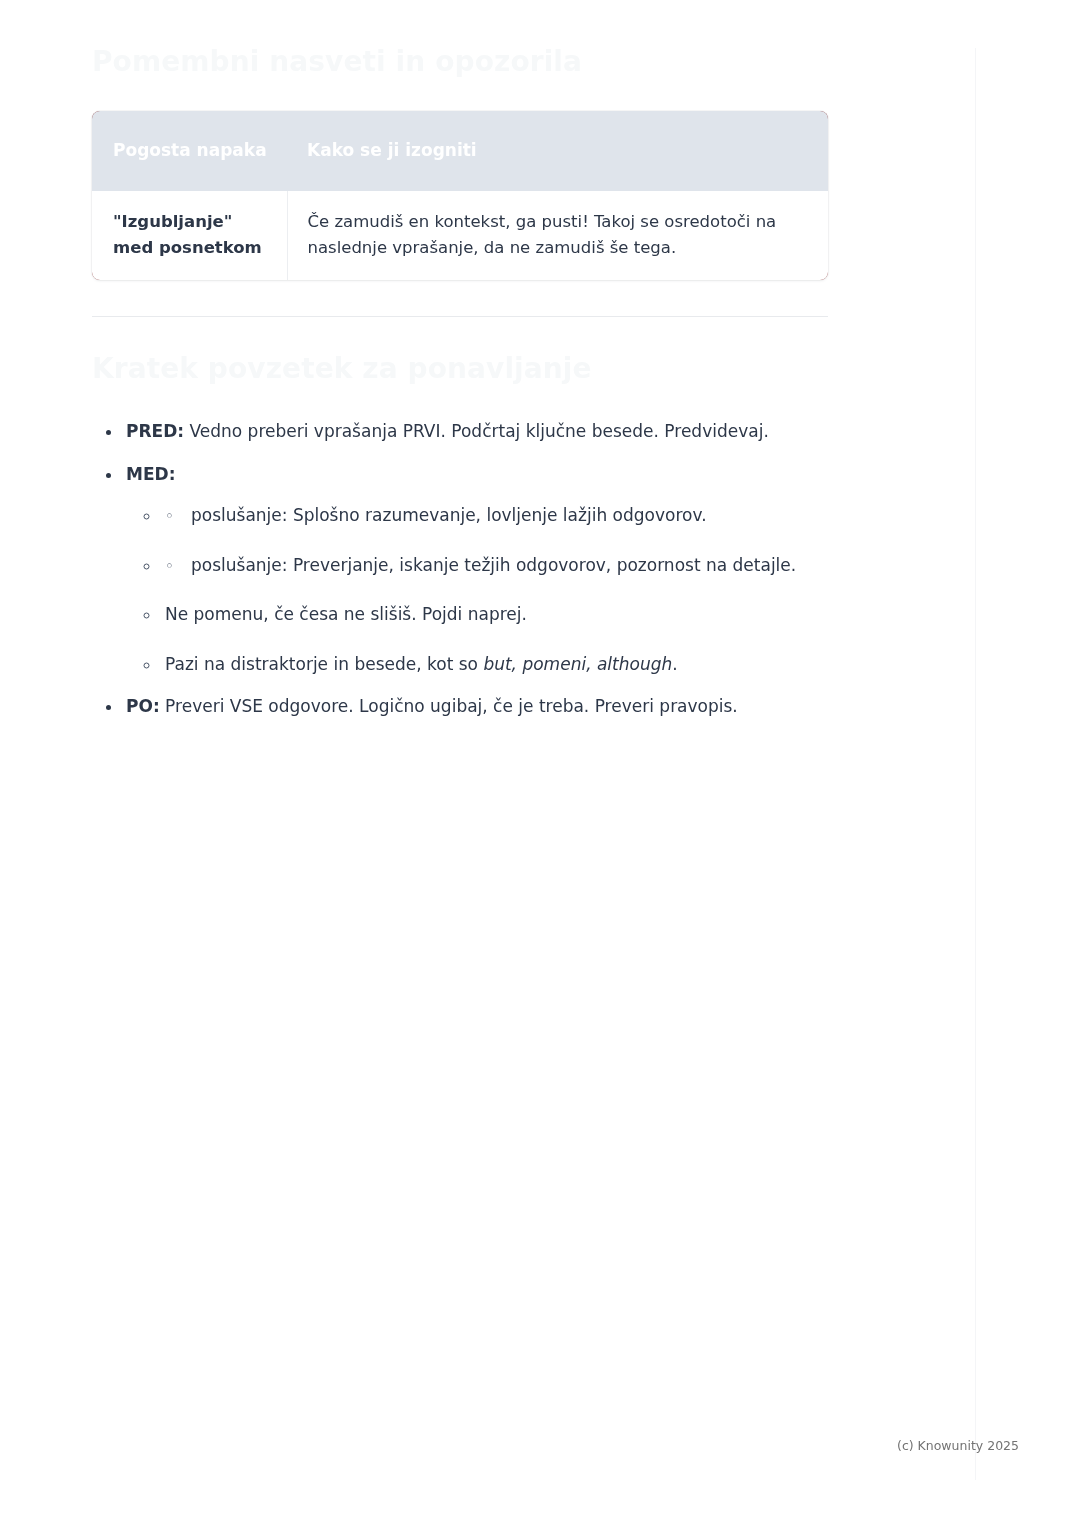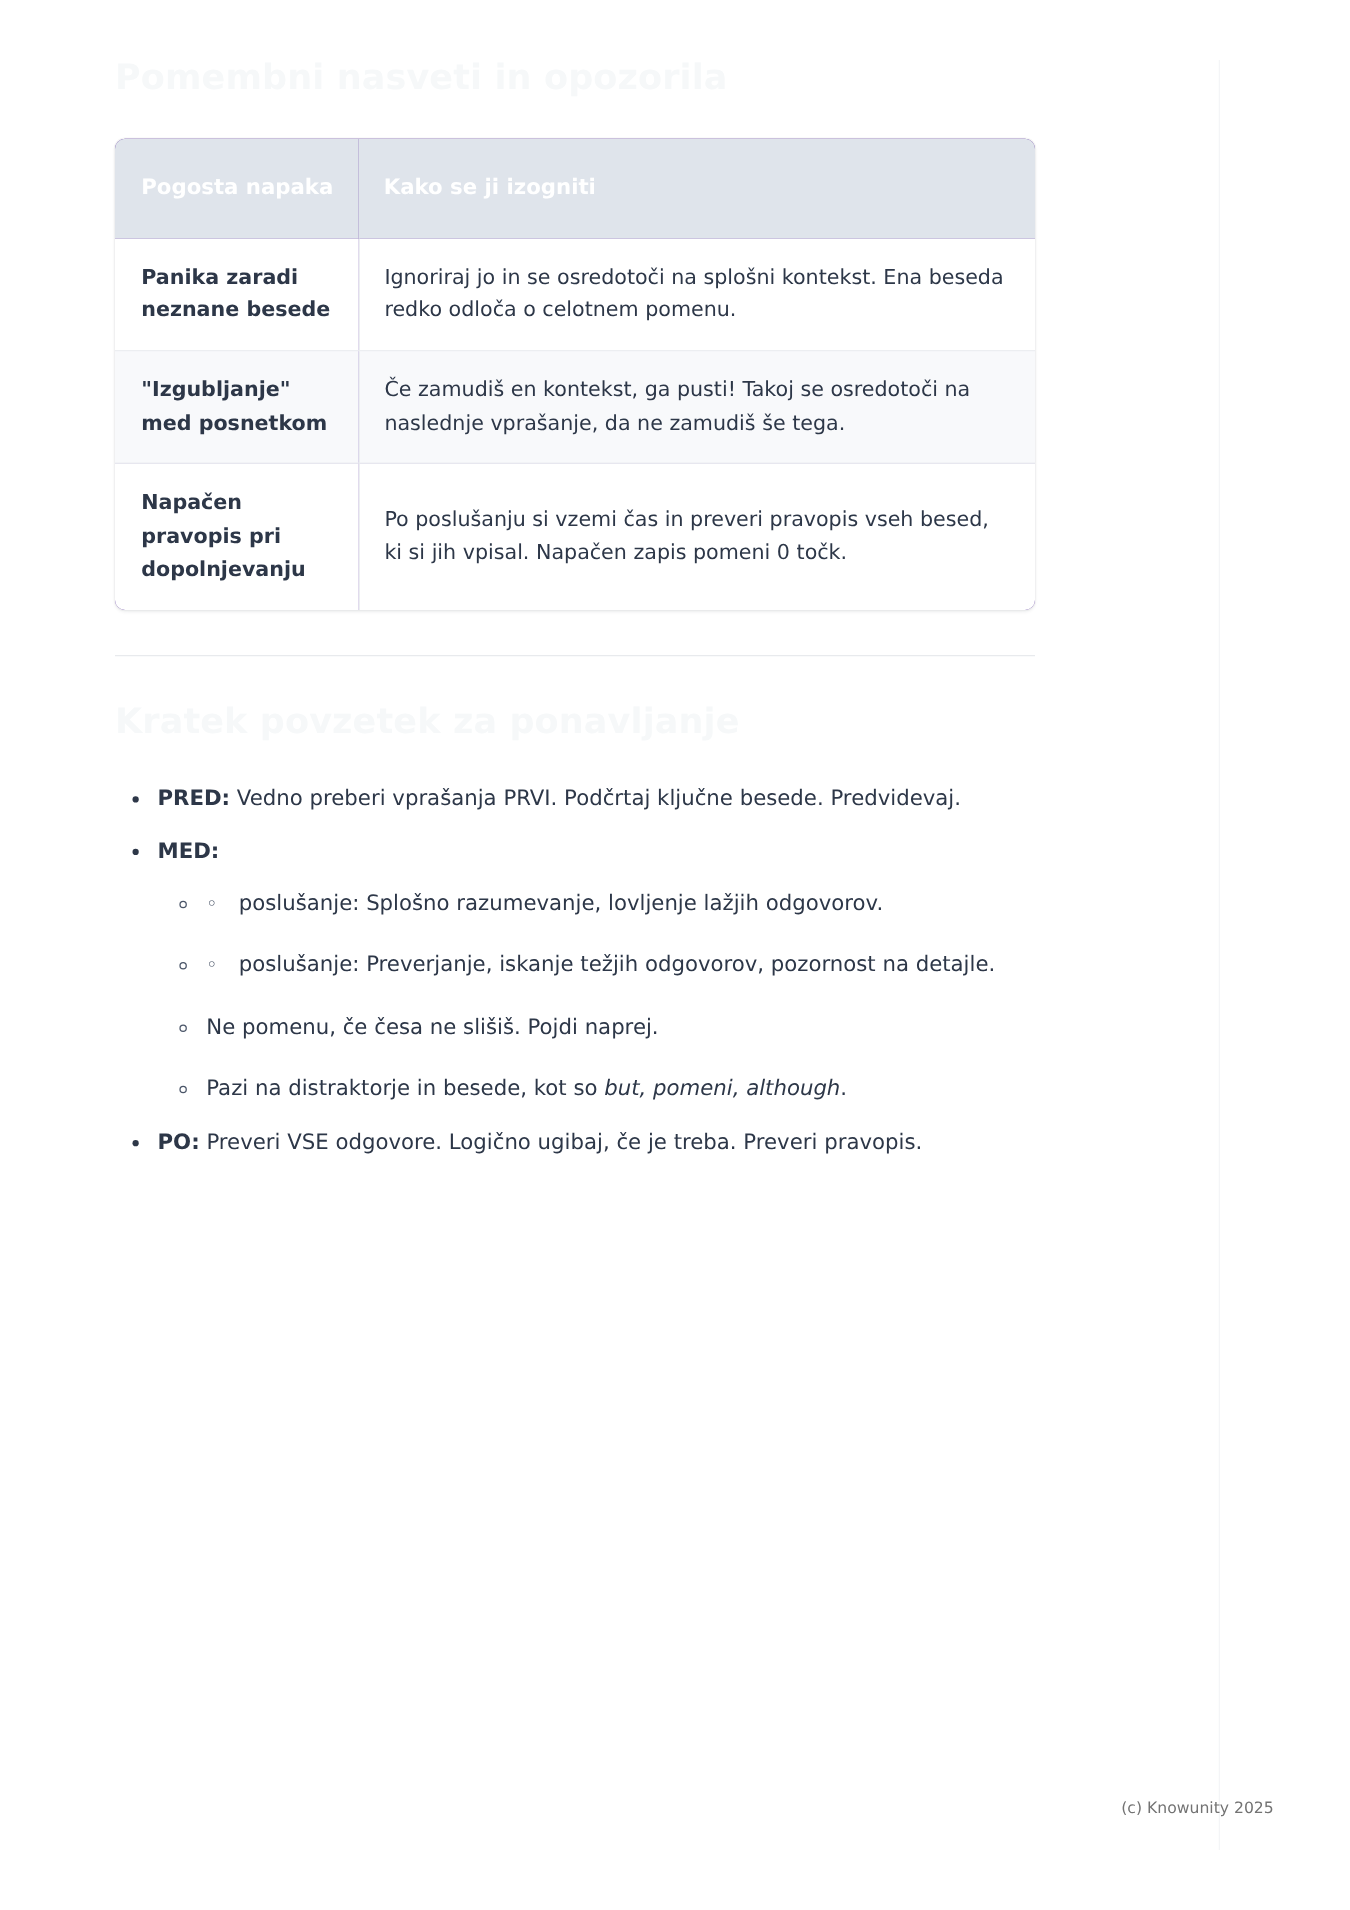--- a/index.html
+++ b/index.html
@@ -48,21 +48,21 @@
     color: #f6f8f9;
     letter-spacing: 0.1px;
   }
 
   
   .table-wrap {
     width: 736px;
     border-radius: 8px;
     overflow: hidden;
     box-shadow: 0 1px 3px rgba(16,24,40,0.07), 0 0 0 1px rgba(16,24,40,0.035);
-    background: #4c1d95;
+    background: #7f1d1d;
     margin-top: 31px;
   }
   table.tips-table {
     width: 100%;
     border-collapse: collapse;
     table-layout: fixed;
     font-size: 16.5px;
   }
   table.tips-table col.c1 { width: 195px; }
   table.tips-table col.c2 { width: 541px; }
@@ -182,30 +182,22 @@
             <col class="c2">
           </colgroup>
         <thead>
           <tr>
             <th class="h1col">Pogosta napaka</th>
             <th class="h2col">Kako se ji izogniti</th>
           </tr>
         </thead>
         <tbody id="tips-body">
             <tr>
-              <td class="mistake">Panika zaradi neznane besede</td>
-              <td class="advice">Ignoriraj jo in se osredotoči na splošni kontekst. Ena beseda redko odloča o celotnem pomenu.</td>
-            </tr>
-            <tr>
               <td class="mistake">"Izgubljanje" med posnetkom</td>
               <td class="advice">Če zamudiš en kontekst, ga pusti! Takoj se osredotoči na naslednje vprašanje, da ne zamudiš še tega.</td>
-            </tr>
-            <tr>
-              <td class="mistake">Napačen pravopis pri dopolnjevanju</td>
-              <td class="advice">Po poslušanju si vzemi čas in preveri pravopis vseh besed, ki si jih vpisal. Napačen zapis pomeni 0 točk.</td>
             </tr>
           </tbody>
       </table>
     </div>
 
     <hr class="section-divider">
 
     <h2 class="section-title">Kratek povzetek za ponavljanje</h2>
 
     <ul class="summary-list" id="summary-list">

